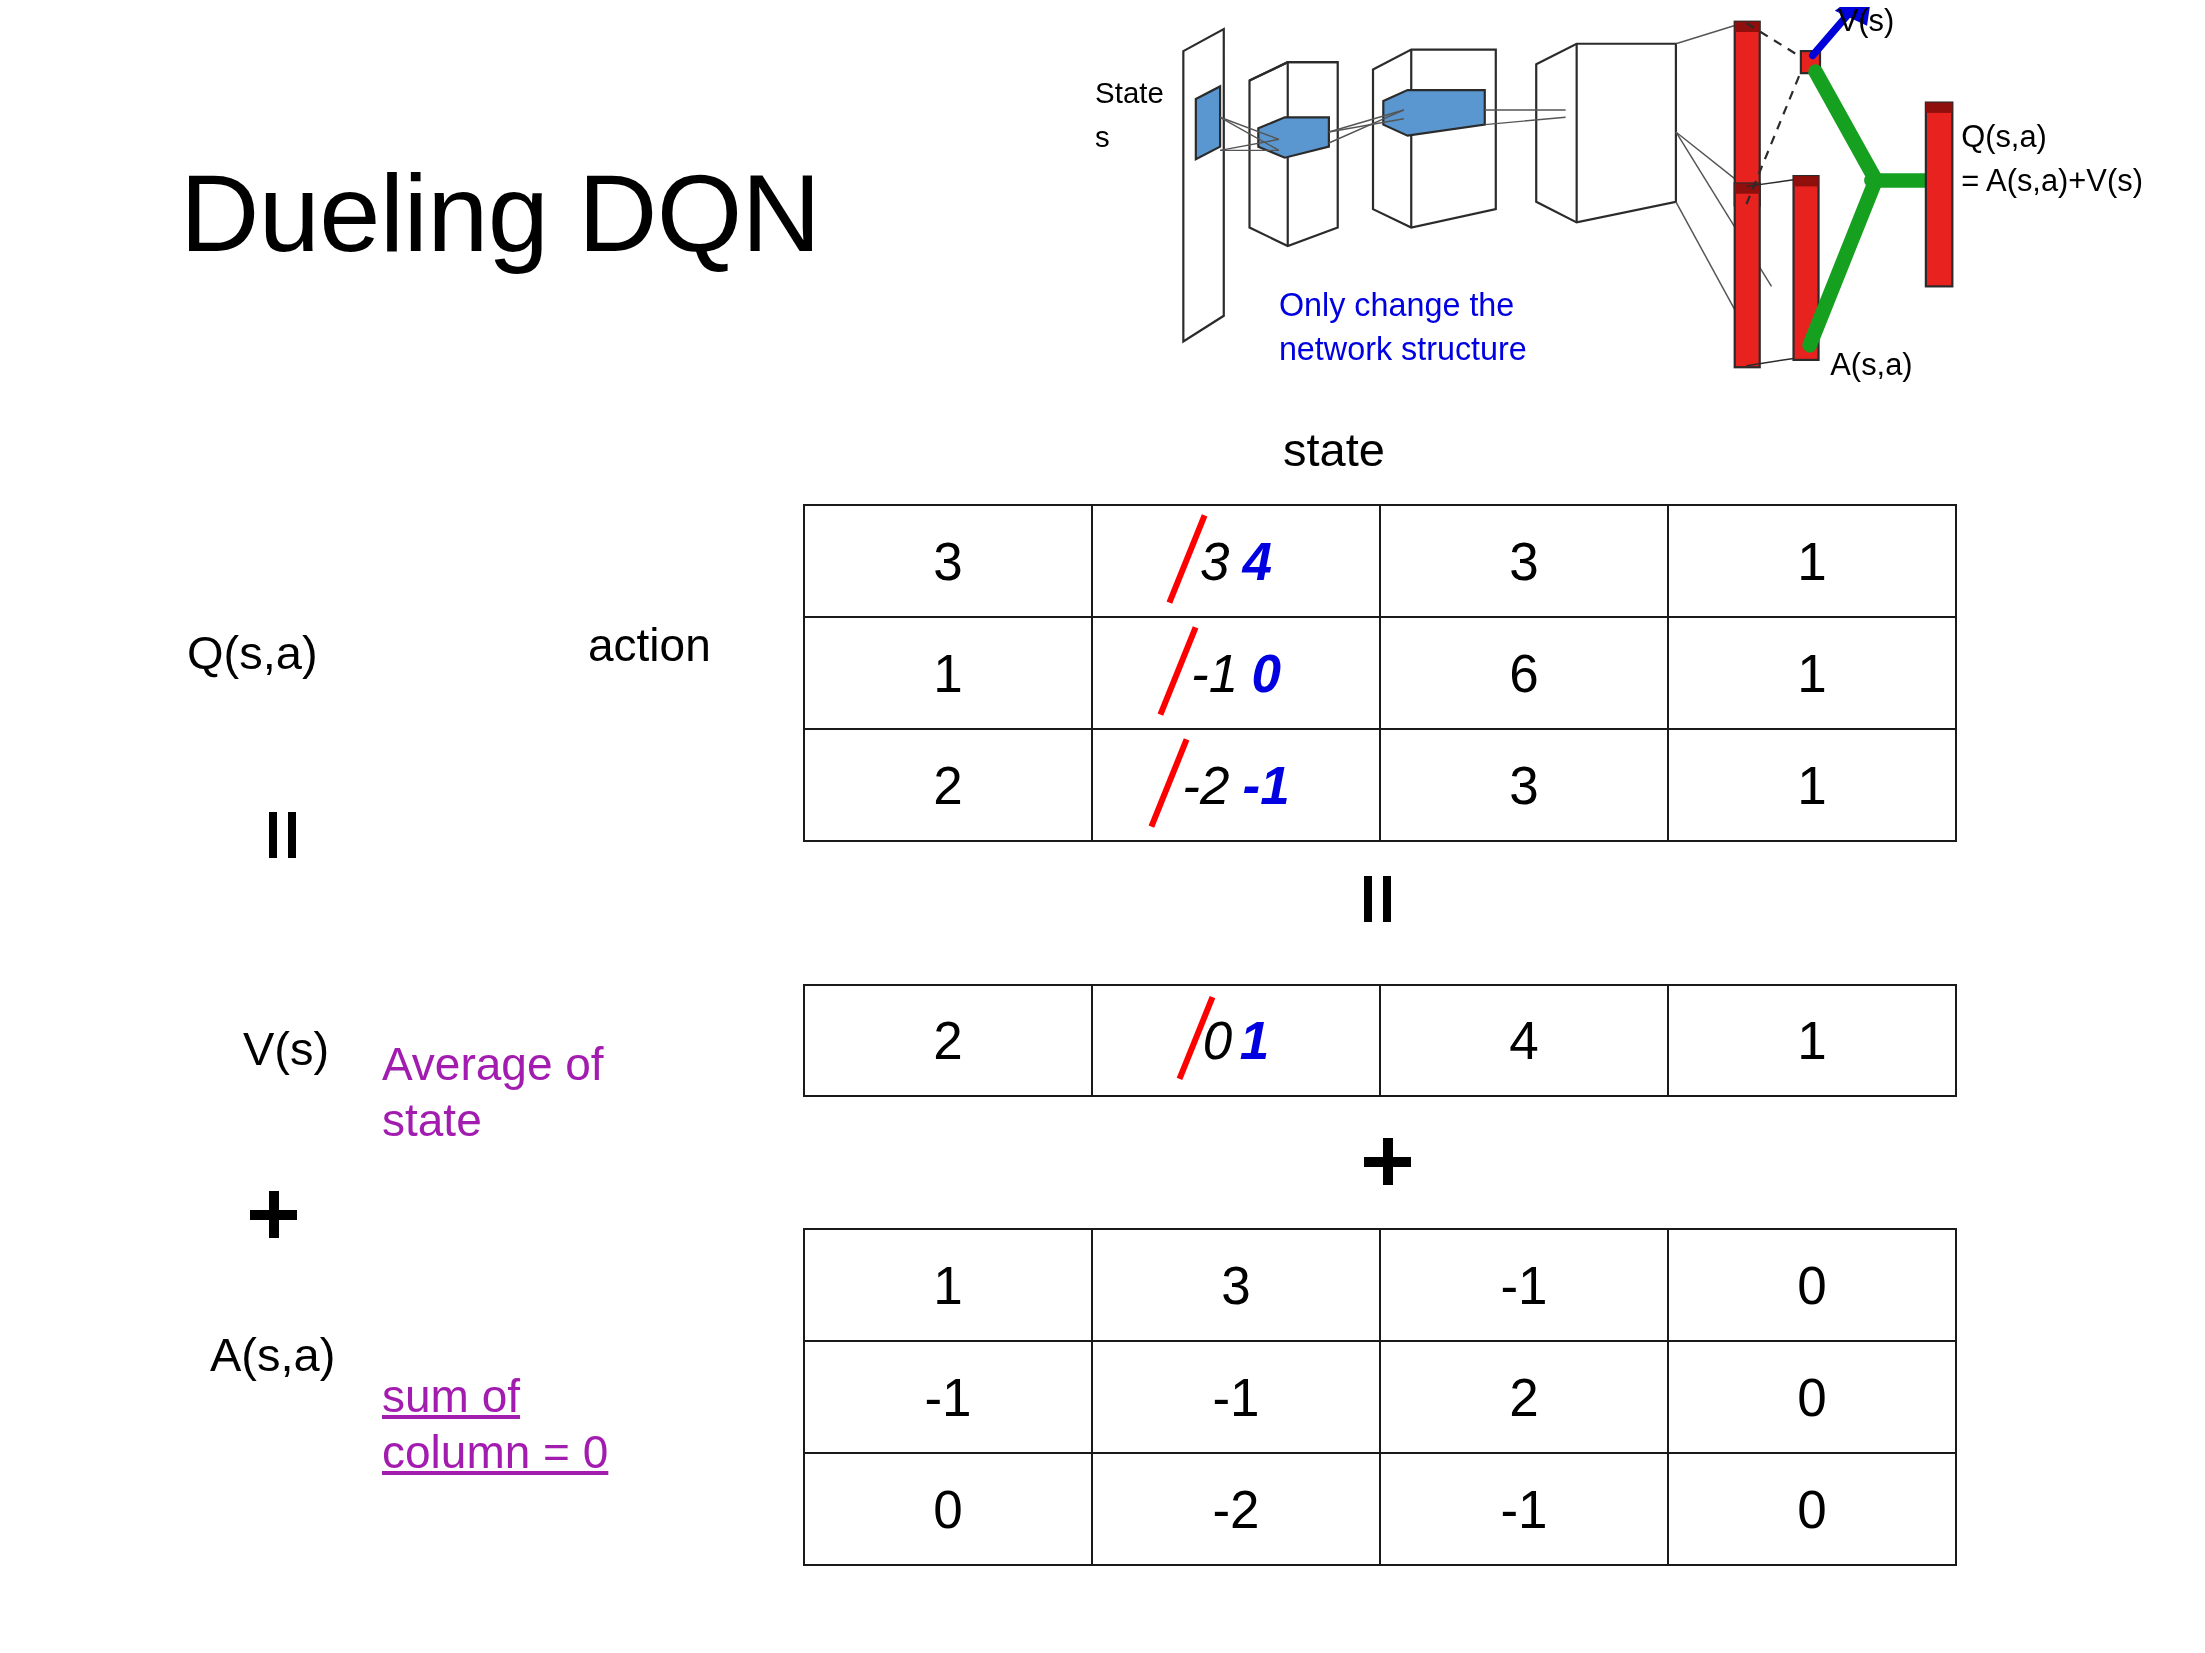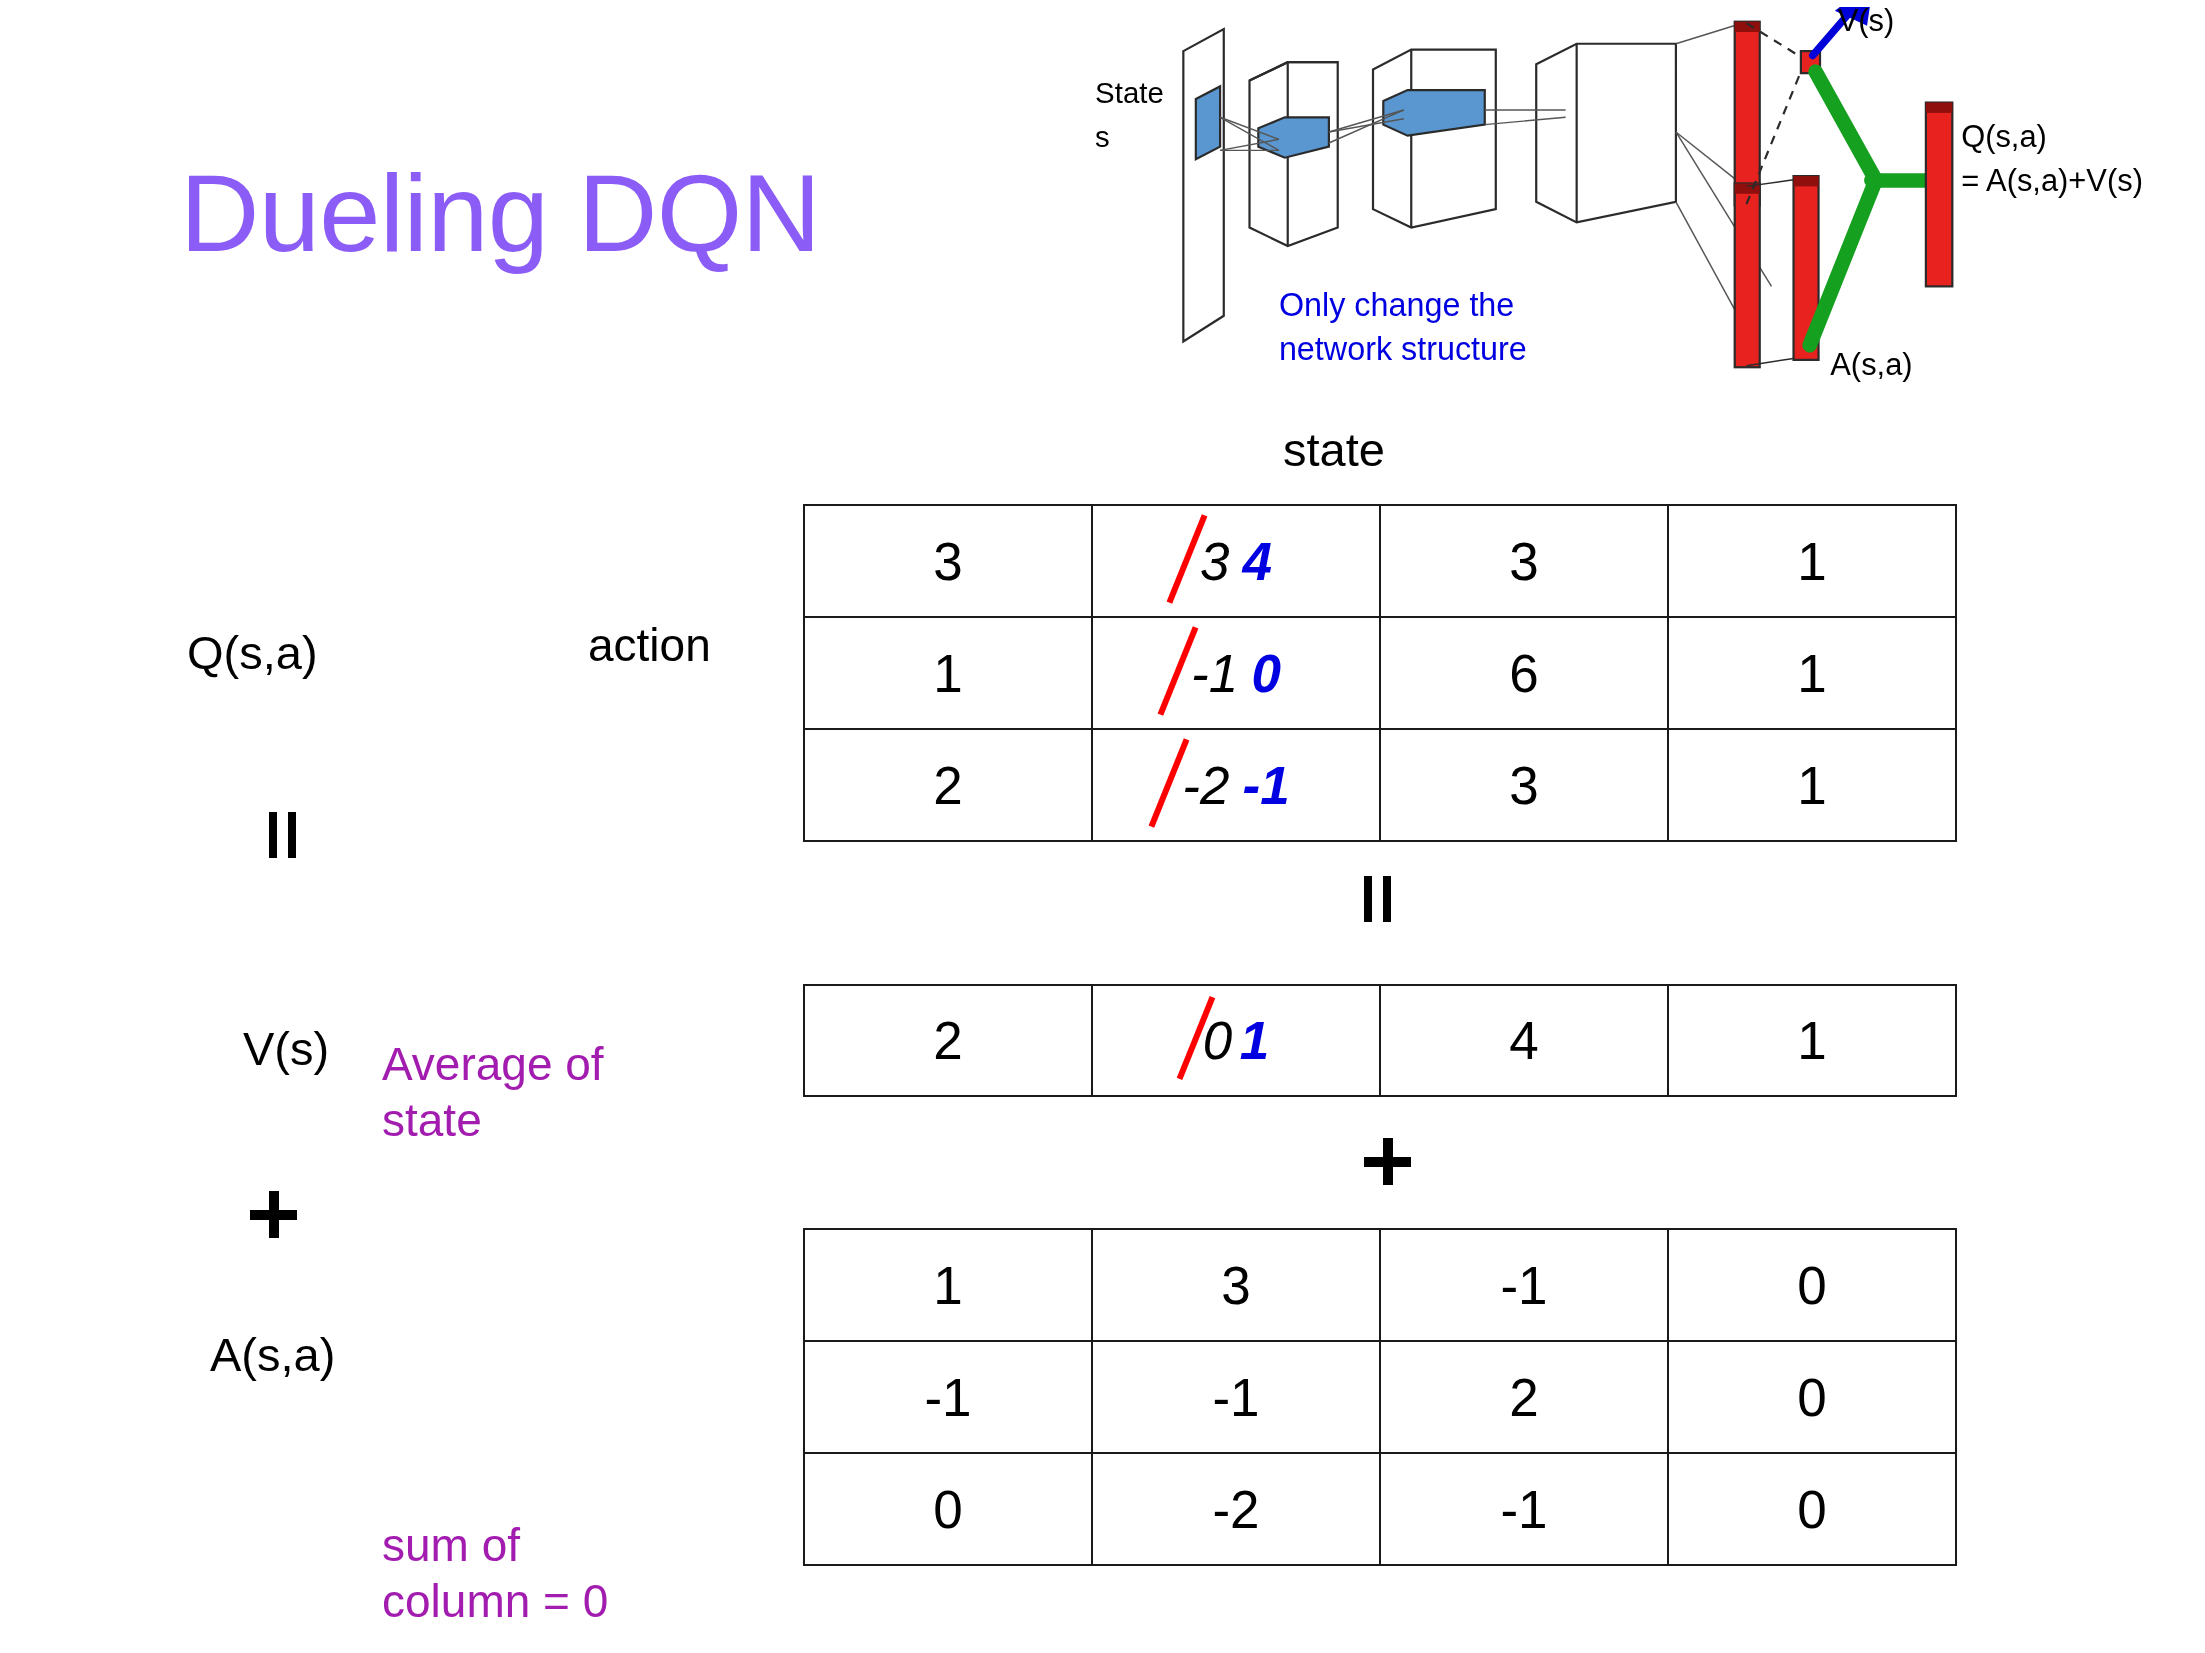--- a/index.html
+++ b/index.html
@@ -12,41 +12,41 @@
   }
   .abs{position:absolute;}
 
   
   #slide-title{
     left:180px; top:158px;
     font-size:110px;
     font-weight:400;
     letter-spacing:-0.7px;
     line-height:1;
-    color:#8b5cf6;
+    color:#000000;
     white-space:nowrap;
   }
 
   
   #network-diagram{ left:1095px; top:7.4px; width:1103px; height:397px; }
   #network-diagram svg{display:block;}
 
   
   .lbl{white-space:nowrap;line-height:1;}
   .blk{color:#000000;}
   .blue{color:#a21caf;}
 
   #state-header{left:1283px; top:426px; font-size:47px;}
   #action-label{left:588px; top:622px; font-size:46px;}
   #q-label{left:187px; top:629px; font-size:47px;}
   #v-label{left:243px; top:1025px; font-size:47px;}
   #a-label{left:210px; top:1331px; font-size:47px;}
 
   #avg-of-column{left:382px; top:1036px; font-size:46px; line-height:1.22;}
-  #sum-of-column{left:382px; top:1517px; font-size:46px; line-height:1.22;}
+  #sum-of-column{left:382px; top:1368px; font-size:46px; line-height:1.22;text-decoration:underline;}
 
   
   .eq-rot{
     width:43px;height:46px;
   }
   .eq-rot i{
     position:absolute;top:0;width:8px;height:46px;background:#000;display:block;
   }
   .eq-rot i.b1{left:5.9px;}
   .eq-rot i.b2{left:25px;}

